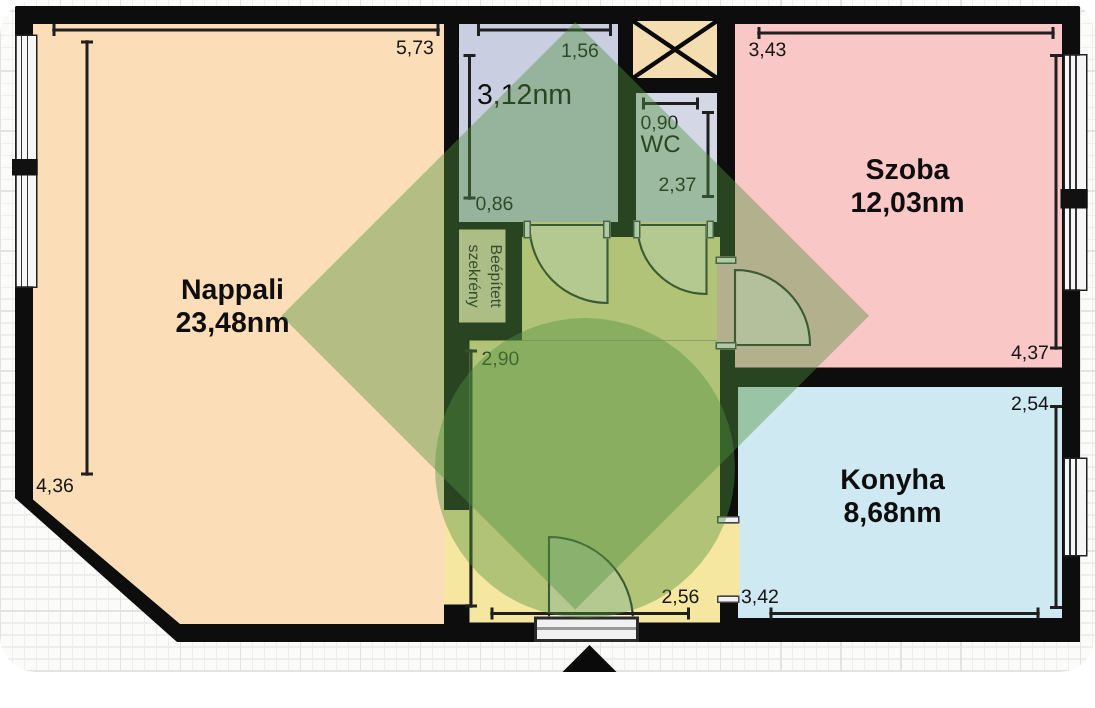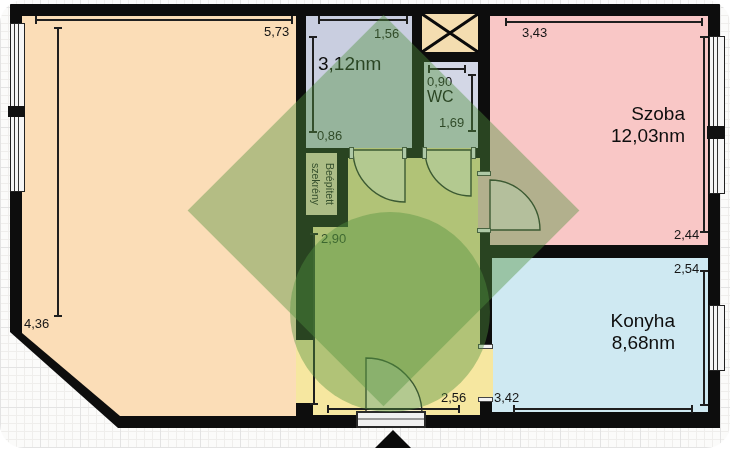--- a/index.html
+++ b/index.html
@@ -23,21 +23,21 @@
   
   .dim{position:absolute;background:#1f1f1f;}
   .dimh{height:2px;}
   .dimv{width:2px;}
   .dimh::before,.dimh::after{content:"";position:absolute;width:2px;height:8px;top:-3px;background:#1f1f1f;}
   .dimh::before{left:0;} .dimh::after{right:0;}
   .dimv::before,.dimv::after{content:"";position:absolute;height:2px;width:8px;left:-3px;background:#1f1f1f;}
   .dimv::before{top:0;} .dimv::after{bottom:0;}
   .dimlabel{position:absolute;font-size:13px;color:#161616;white-space:nowrap;}
   .roomlabel{position:absolute;color:#0e0e0e;font-size:19px;line-height:1.18;white-space:nowrap;}
-  .center{text-align:right;}
+  .center{text-align:center;font-weight:bold;}
   
   .winv{position:absolute;border:1px solid #222;
     background:linear-gradient(90deg,#f6f6f6 0 3px,#333 3px 4px,#f6f6f6 4px 7px,#333 7px 8px,#f6f6f6 8px 11px);}
   .divider{position:absolute;background:#111;}
   .jamb{position:absolute;background:#f2f2f2;border:1px solid #444;box-sizing:border-box;}
   
   .wm{position:absolute;pointer-events:none;}
   #wm-diamond{left:245px;top:72px;width:277px;height:277px;transform:rotate(45deg);}
   #wm-circle{left:290px;top:212px;width:200px;height:200px;border-radius:50%;}
   
@@ -114,28 +114,32 @@
   <div class="dim dimv" style="left:703px;top:270px;height:136px;"></div>
   <div class="dim dimh" style="left:513px;top:408px;width:180px;"></div>
   <div class="dim dimv" style="left:313px;top:233px;height:172px;"></div>
   <div class="dim dimh" style="left:327px;top:408px;width:133px;"></div>
 
   <div class="dimlabel" style="left:264px;top:24px;">5,73</div>
   <div class="dimlabel" style="left:24px;top:316px;">4,36</div>
   <div class="dimlabel" style="left:374px;top:26px;">1,56</div>
   <div class="dimlabel" style="left:317px;top:128px;">0,86</div>
   <div class="dimlabel" style="left:427px;top:74px;">0,90</div>
-  <div class="dimlabel" style="left:439px;top:115px;">1,69</div>
-  <div class="dimlabel" style="left:522px;top:25px;text-align:center;">3,43</div>
-  <div class="dimlabel" style="left:674px;top:227px;">2,44</div>
+  <div class="dimlabel" style="left:439px;top:115px;">2,37</div>
+  <div class="dimlabel" style="left:499px;top:25px;text-align:center;">3,43</div>
+  <div class="dimlabel" style="left:674px;top:227px;">4,37</div>
   <div class="dimlabel" style="left:674px;top:261px;">2,54</div>
   <div class="dimlabel" style="left:494px;top:390px;">3,42</div>
   <div class="dimlabel" style="left:321px;top:231px;">2,90</div>
   <div class="dimlabel" style="left:441px;top:390px;">2,56</div>
 
+  <div class="roomlabel center" style="left:80px;top:183px;width:150px;">
+    <div>Nappali</div>
+    <div>23,48nm</div>
+  </div>
   <div class="roomlabel" style="left:318px;top:53px;">
     <div>3,12nm</div>
   </div>
   <div class="roomlabel" style="left:427px;top:88px;font-size:16px;">WC</div>
   <div class="roomlabel center" style="left:525px;top:103px;width:160px;">
     <div>Szoba</div>
     <div>12,03nm</div>
   </div>
   <div class="roomlabel center" style="left:515px;top:310px;width:160px;">
     <div>Konyha</div>

